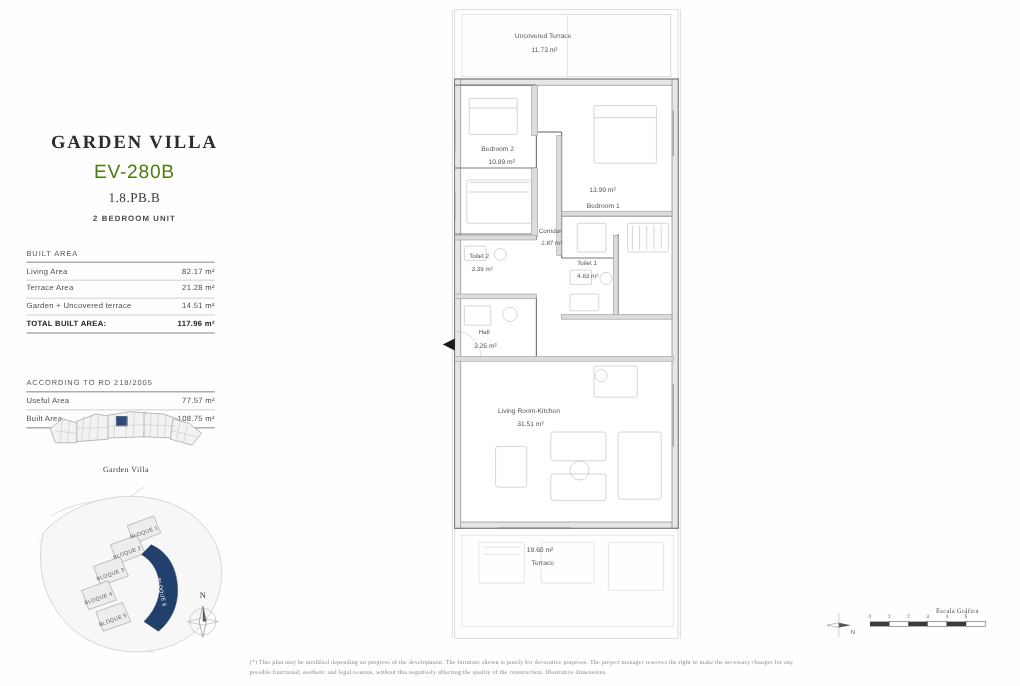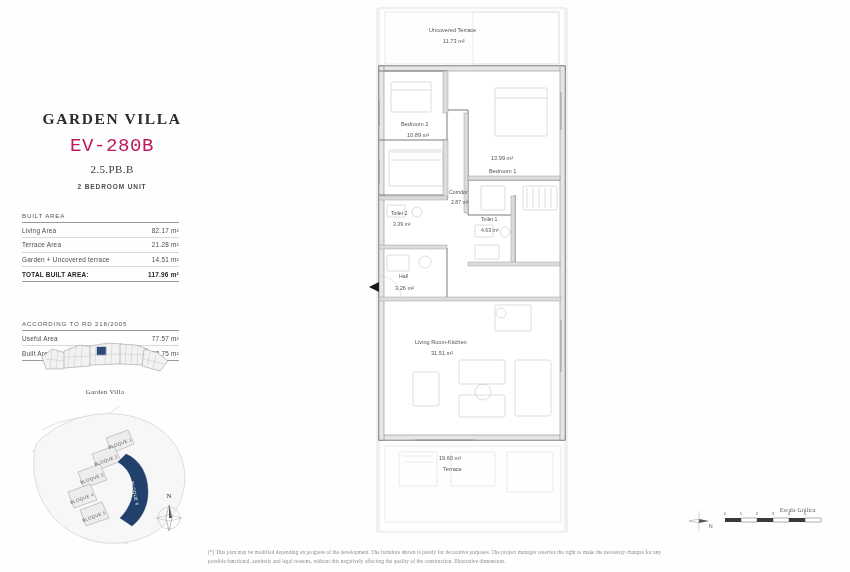--- a/index.html
+++ b/index.html
@@ -30,25 +30,25 @@
   }
   .title-block { text-align: center; }
   .villa-title {
     font-size: 15.5px;
     letter-spacing: 1.6px;
     font-weight: bold;
     color: #2b2b2b;
     font-family: "Liberation Serif", serif;
   }
   .villa-code {
-    font-size: 19px;
+    font-size: 16px;
     letter-spacing: 0.6px;
     margin-top: 7px;
-    color: #be185d;
-    font-family: Liberation Mono, monospace;
+    color: #4d7c0f;
+    font-family: Liberation Sans, sans-serif;
   }
   .villa-sub {
     font-size: 11px;
     letter-spacing: 0.4px;
     margin-top: 6px;
     color: #3a3a3a;
     font-family: "Liberation Serif", serif;
   }
   .villa-unit {
     font-size: 6.5px;
@@ -175,21 +175,21 @@
 </style>
 </head>
 <body>
 
 <div class="page">
 
   <div class="info-panel">
     <div class="title-block">
       <div class="villa-title">GARDEN VILLA</div>
       <div class="villa-code">EV-280B</div>
-      <div class="villa-sub">2.5.PB.B</div>
+      <div class="villa-sub">1.8.PB.B</div>
       <div class="villa-unit">2 BEDROOM UNIT</div>
     </div>
 
     <div class="table-block">
       <div class="tbl-head">BUILT AREA</div>
       <div class="tbl-row">
         <span>Living Area</span>
         <span class="val">82.17 m²</span>
       </div>
       <div class="tbl-row">

